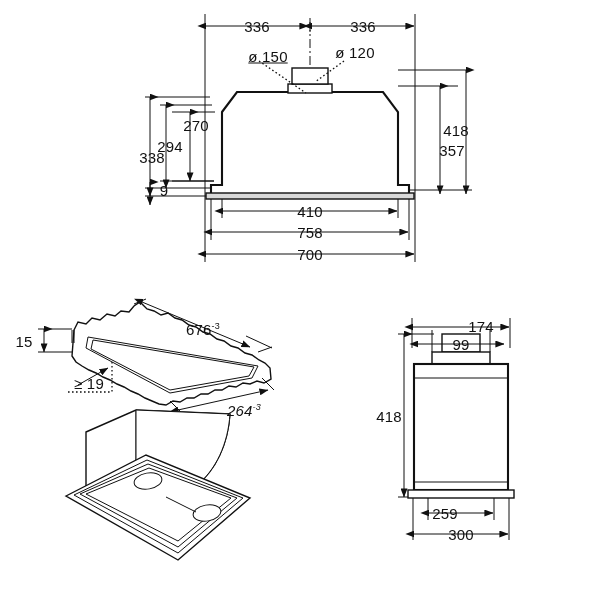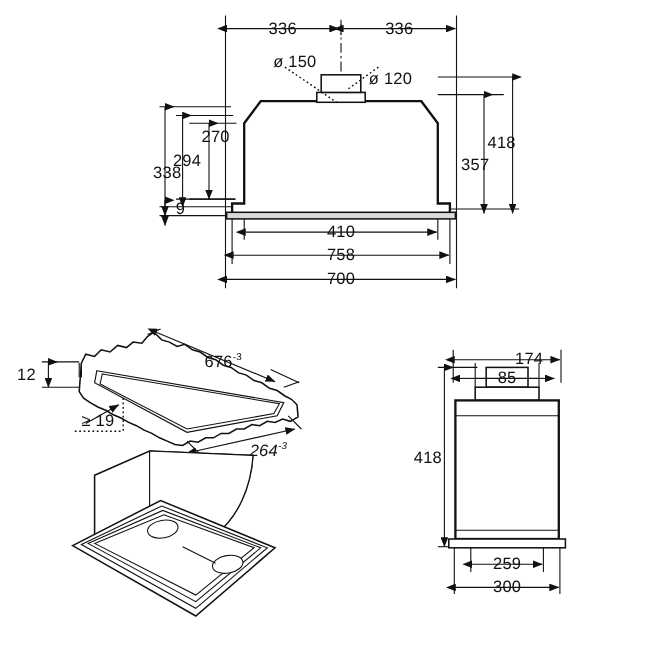--- a/index.html
+++ b/index.html
@@ -221,41 +221,41 @@
       <line class="ln thin" x1="429" y1="513" x2="493" y2="513" marker-start="url(#arL)" marker-end="url(#ar)"></line>
 
       <line class="ln thin" x1="414" y1="534" x2="508" y2="534" marker-start="url(#arL)" marker-end="url(#ar)"></line>
     </g>
 
   </svg>
 
   <div class="dimtext centerlabel" style="left:257px;top:26px;">336</div>
   <div class="dimtext centerlabel" style="left:363px;top:26px;">336</div>
 
-  <div class="dimtext centerlabel" style="left:268px;top:56px;">ø 150</div>
-  <div class="dimtext centerlabel" style="left:355px;top:72px;">ø 120</div>
+  <div class="dimtext centerlabel" style="left:268px;top:56px;text-decoration:underline;">ø 150</div>
+  <div class="dimtext centerlabel" style="left:355px;top:52px;">ø 120</div>
 
   <div class="dimtext centerlabel" style="left:152px;top:157px;">338</div>
   <div class="dimtext centerlabel" style="left:170px;top:146px;">294</div>
   <div class="dimtext centerlabel" style="left:196px;top:125px;">270</div>
   <div class="dimtext centerlabel" style="left:164px;top:190px;">9</div>
 
   <div class="dimtext centerlabel" style="left:456px;top:130px;">418</div>
-  <div class="dimtext centerlabel" style="left:432px;top:150px;text-align:right;">357</div>
+  <div class="dimtext centerlabel" style="left:452px;top:150px;text-align:right;">357</div>
 
   <div class="dimtext centerlabel" style="left:310px;top:211px;">410</div>
   <div class="dimtext centerlabel" style="left:310px;top:232px;">758</div>
   <div class="dimtext centerlabel" style="left:310px;top:254px;">700</div>
 
-  <div class="dimtext centerlabel" style="left:24px;top:341px;">12</div>
+  <div class="dimtext centerlabel" style="left:24px;top:341px;">15</div>
   <div class="dimtext centerlabel" style="left:89px;top:383px;">≥ 19</div>
 
   <div class="dimtext" style="left:203px;top:329px;transform:translate(-50%,-50%);"><span>676</span><sup>-3</sup></div>
 
   <div class="dimtext" style="left:244px;top:410px;transform:translate(-50%,-50%);font-style:italic;"><span>264</span><sup>-3</sup></div>
 
   <div class="dimtext centerlabel" style="left:481px;top:326px;">174</div>
-  <div class="dimtext centerlabel" style="left:461px;top:344px;">85</div>
+  <div class="dimtext centerlabel" style="left:461px;top:344px;">99</div>
   <div class="dimtext centerlabel" style="left:389px;top:416px;">418</div>
-  <div class="dimtext centerlabel" style="left:461px;top:513px;">259</div>
+  <div class="dimtext centerlabel" style="left:445px;top:513px;">259</div>
   <div class="dimtext centerlabel" style="left:461px;top:534px;">300</div>
 
 </div>
 
 </body></html>

